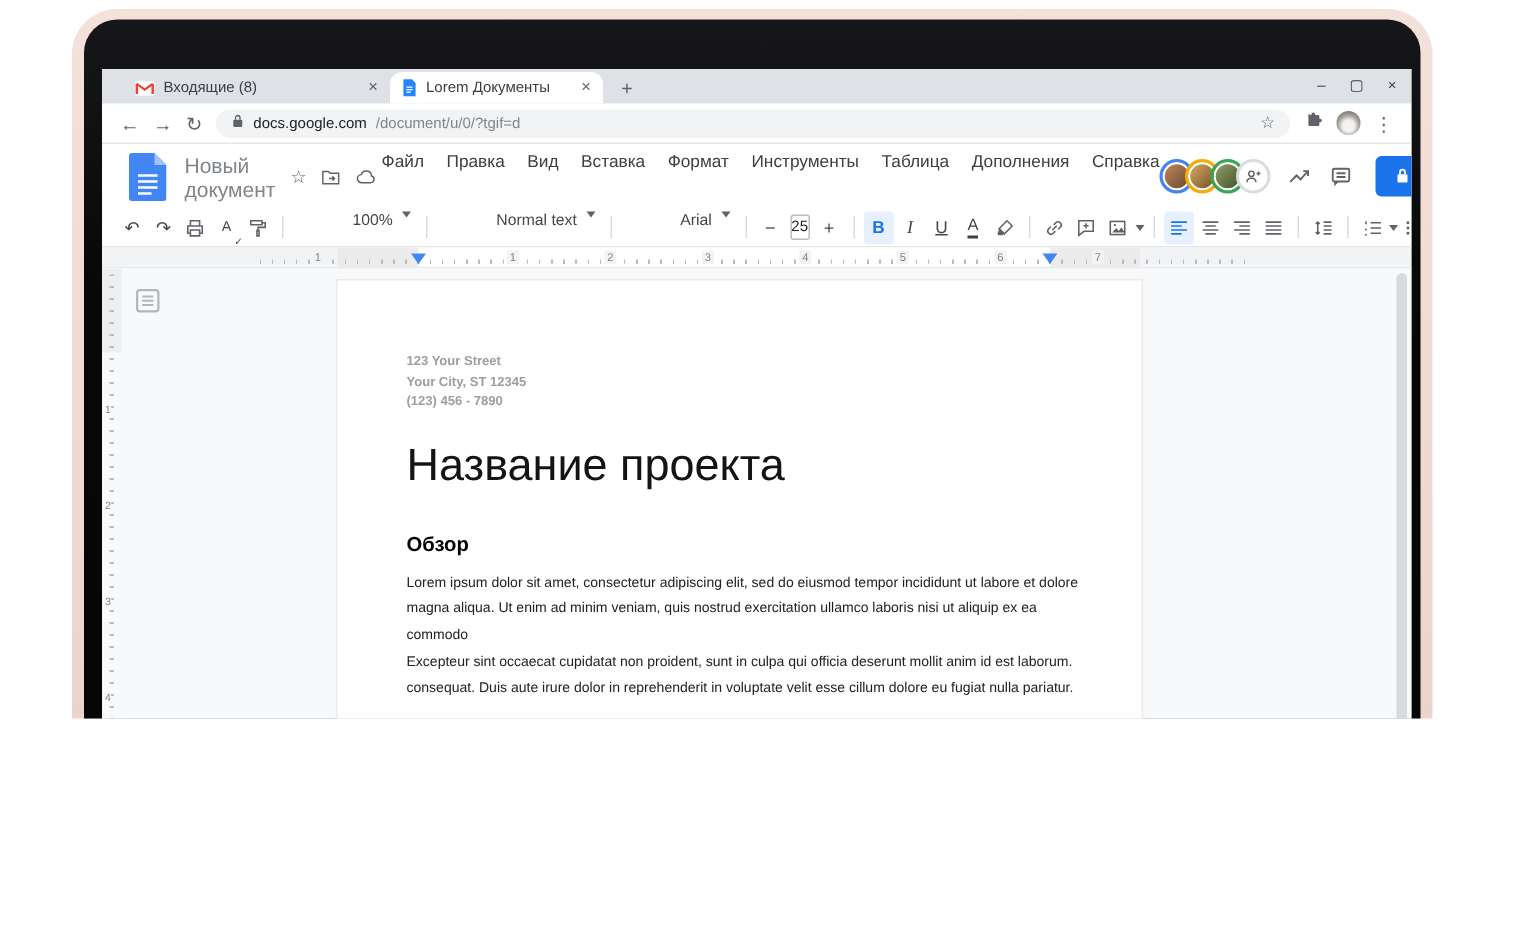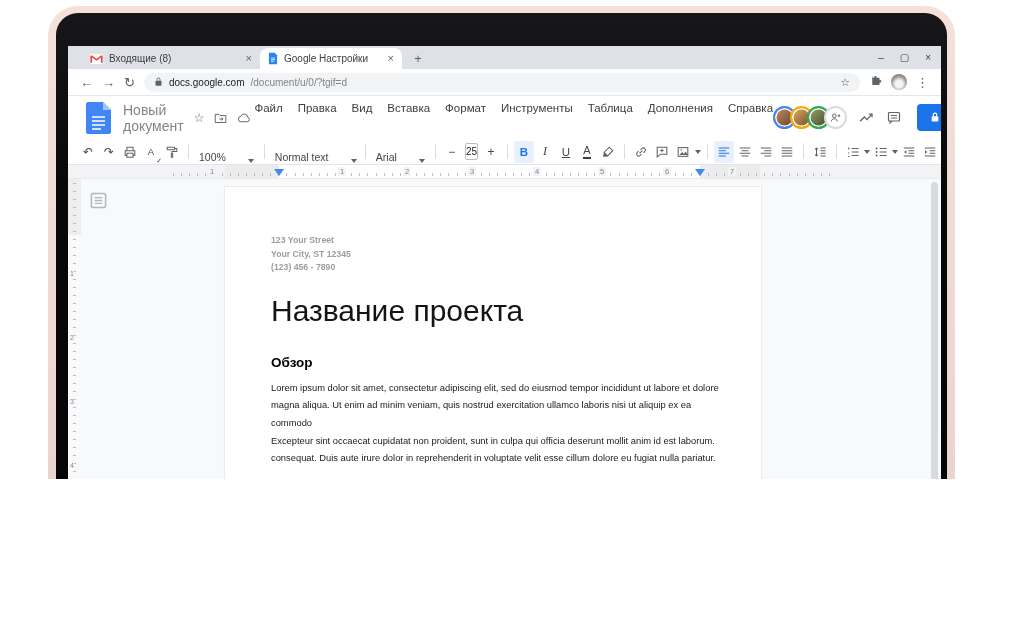--- a/index.html
+++ b/index.html
@@ -75,21 +75,21 @@
 
   
   .toolbar { height:26px; background:#fff; border-bottom:1px solid #e3e5e8; display:flex; align-items:center;
              padding:0 10px; gap:1px; white-space:nowrap; overflow:hidden; }
   .tbtn { min-width:20px; height:22px; display:flex; align-items:center; justify-content:center;
           color:#444746; font-size:12px; border-radius:3px; padding:0 3px; }
   .tbtn svg { width:14px; height:14px; }
   .tbtn.active { background:#e8f0fe; color:#1a73e8; }
   .tbtn.active svg path { stroke:#1a73e8; }
   .sep { width:1px; height:15px; background:#dadce0; margin:0 5px; flex:0 0 auto; }
-  .dd { display:flex; align-items:flex-end; gap:22px; height:22px; padding:0 4px; color:#444746; font-size:10.5px; }
+  .dd { display:flex; align-items:flex-start; gap:6px; height:22px; padding:0 4px; color:#444746; font-size:10.5px;margin-left:36px; }
   .caret { width:0; height:0; border-left:3.5px solid transparent; border-right:3.5px solid transparent;
            border-top:4px solid #5f6368; display:inline-block; }
   .style-dd { width:88px; justify-content:space-between; }
   .font-dd { width:78px; justify-content:space-between; }
   .size-box { width:22px; height:17px; border:1px solid #b9bcc0; border-radius:2px; background:#fff;
               font-size:10px; color:#202124; display:flex; align-items:center; justify-content:center; margin:0 2px; }
   .b-btn { font-weight:bold; font-size:11.5px; }
   .i-btn { font-style:italic; font-family:"Liberation Serif","DejaVu Serif",serif; font-size:12px; }
   .u-btn { text-decoration:underline; font-size:11.5px; }
   .a-color { font-size:11px; border-bottom:2.5px solid #3c4043; line-height:1; height:auto; padding-bottom:1px; }
@@ -150,21 +150,21 @@
         <span class="tab-label">Входящие (8)</span>
         <span class="tab-close">×</span>
       </div>
       <div class="tab active">
         <span class="fav">
           <svg width="10" height="13" viewBox="0 0 12 16">
               <path d="M1 1h7l3 3v11H1z" fill="#2684fc"></path>
               <path d="M3.5 7.5h5M3.5 9.5h5M3.5 11.5h3.5" stroke="#fff" stroke-width="1"></path>
             </svg>
         </span>
-        <span class="tab-label">Google Настройки</span>
+        <span class="tab-label">Lorem Документы</span>
         <span class="tab-close">×</span>
       </div>
       <div class="new-tab">+</div>
       <div class="win-controls">
         <span>–</span>
         <span>▢</span>
         <span>×</span>
       </div>
     </div>
 

